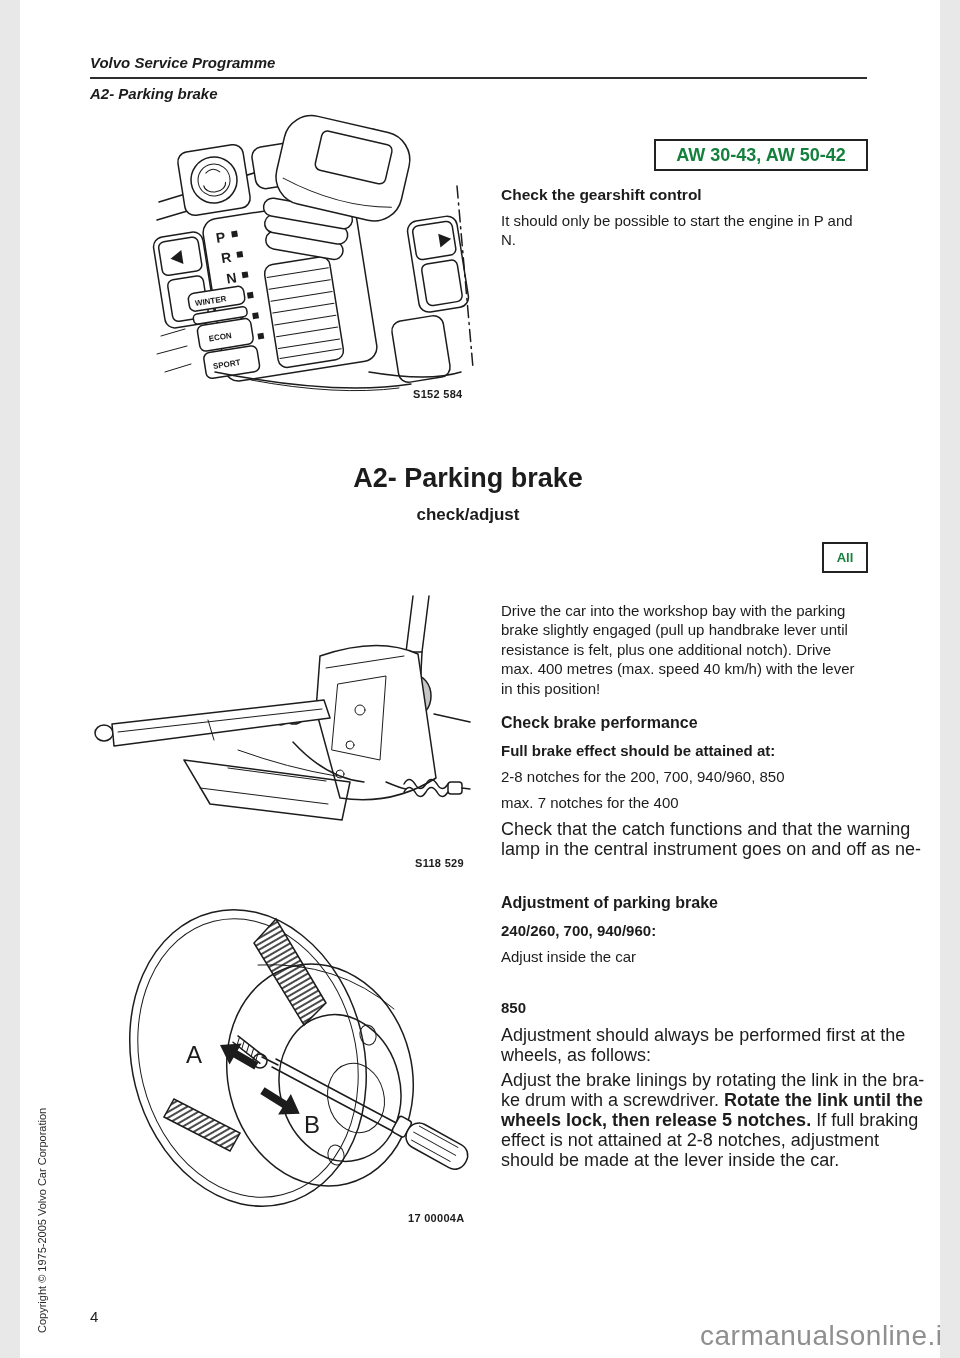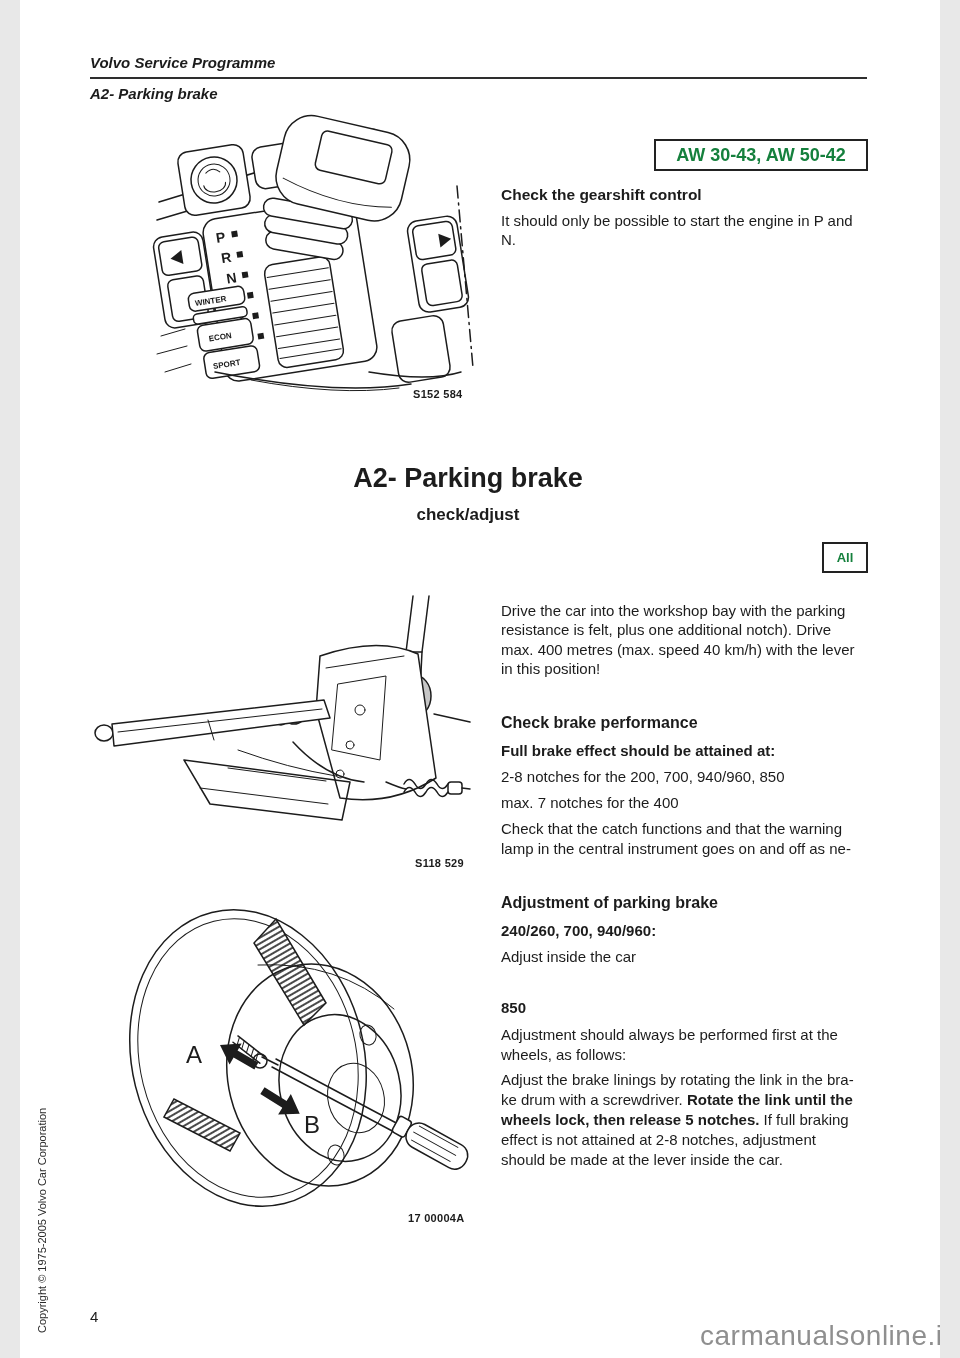--- a/index.html
+++ b/index.html
@@ -15,21 +15,21 @@
   .badge{
     position:absolute; border:2px solid #222; text-align:center;
     font-weight:bold; color:#15803d; background:#fff;
   }
   .aw-badge{left:634px; top:139px; width:210px; height:28px; line-height:28px; font-size:18px;}
   .all-badge{left:802px; top:542px; width:42px; height:27px; line-height:27px; font-size:13px;}
   .h15{font-size:15.5px; font-weight:bold;}
   .h16{font-size:16px; font-weight:bold;}
   .body15{font-size:15px;text-align:right;}
   .lines div{line-height:19.4px; font-size:15px; white-space:nowrap;}
-  .lines20 div{line-height:20px; font-size:15px; white-space:nowrap;}
+  .lines20 div{line-height:20px; font-size:18px; white-space:nowrap;}
   .caption{font-size:11px; font-weight:600; letter-spacing:.3px;}
   .title{font-size:27px; font-weight:bold; text-align:center;}
   .subtitle{font-size:17px; font-weight:bold; text-align:center;}
   .copyright{
     font-size:11px; color:#2a2a2a;
     transform:rotate(-90deg); transform-origin:0 0;
   }
   .watermark{font-size:28px; color:#8f8f8f; letter-spacing:.5px;}
   svg{position:absolute; overflow:visible;}
   svg .ln{fill:none; stroke:#1c1c1c; stroke-width:1.5; stroke-linecap:round; stroke-linejoin:round;}
@@ -182,20 +182,21 @@
     <path class="ln" d="M298 190 Q312 196 318 197"></path>
     <path class="ln" d="M316 192 q5 -9 11 0 q5 9 11 0 q5 -9 11 0 q5 9 11 0"></path>
     <path class="ln" d="M316 200 q5 -9 11 0 q5 9 11 0 q5 -9 11 0 q5 9 11 0"></path>
     <rect class="fillw" x="360" y="190" width="14" height="12" rx="3"></rect>
     <path class="ln" d="M374 196 L382 197"></path>
   </svg>
   <div class="abs caption" style="left:395px; top:857px;">S118 529</div>
 
   <div class="abs lines" style="left:481px; top:601px;">
       <div>Drive the car into the workshop bay with the parking</div>
+      <div>brake slightly engaged (pull up handbrake lever until</div>
       <div>resistance is felt, plus one additional notch). Drive</div>
       <div>max. 400 metres (max. speed 40 km/h) with the lever</div>
       <div>in this position!</div>
     </div>
 
   <div class="abs h16" style="left:481px; top:714px;">Check brake performance</div>
   <div class="abs body15 b" style="left:481px; top:742px;">Full brake effect should be attained at:</div>
   <div class="abs body15" style="left:481px; top:768px;">2-8 notches for the 200, 700, 940/960, 850</div>
   <div class="abs body15" style="left:481px; top:794px;">max. 7 notches for the 400</div>
   <div class="abs lines20" style="left:481px; top:819px;">

